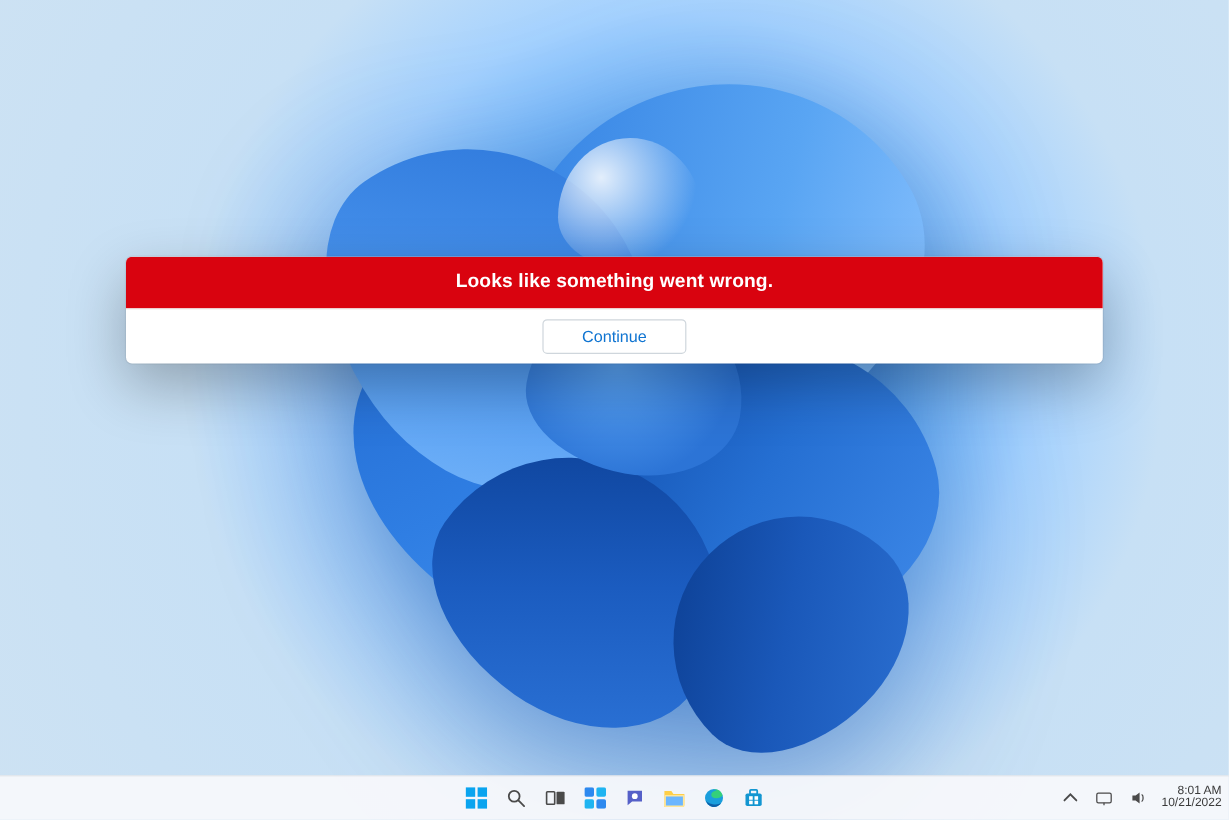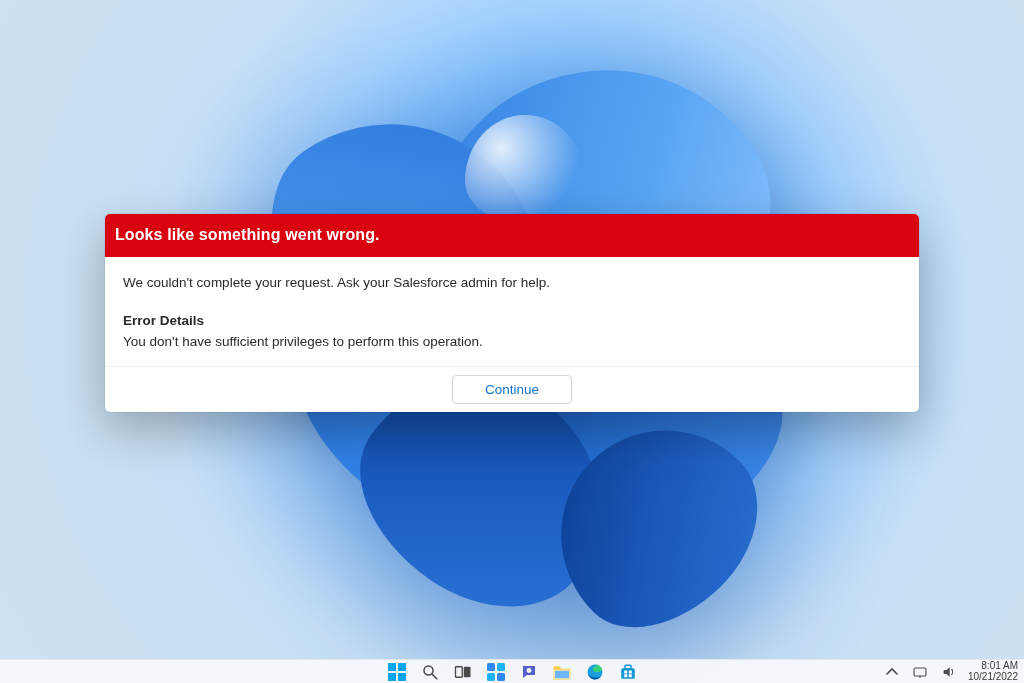--- a/index.html
+++ b/index.html
@@ -21,33 +21,33 @@
   .p6  { width:210px; height:180px; left:310px; top:390px; background:linear-gradient(145deg,#0a3b8d 0%,#1a58b9 50%,#2c71d3 100%); transform:rotate(-45deg); }
   .p7  { width:180px; height:150px; left:200px; top:200px; background:radial-gradient(circle at 40% 40%,#5aa4f5 0%,#2c74d6 70%); transform:rotate(10deg); }
   .hl  { width:120px; height:110px; left:225px; top:70px;  background:radial-gradient(circle at 30% 30%,rgba(255,255,255,.85),rgba(255,255,255,0) 70%); }
 
   
   .dialog {
     position:absolute; left:105px; top:214px; width:814px;
     background:#fff; border-radius:5px; overflow:hidden;
     box-shadow:0 18px 48px rgba(0,0,0,.28), 0 0 0 1px rgba(0,0,0,.05);
   }
-  .dialog-header { background:#d9030f; color:#fff; font-size:16px; font-weight:600; padding:12px 10px 13px; letter-spacing:.1px; }
+  .dialog-header { background:#d9030f; color:#fff; text-align:center; font-size:16px; font-weight:600; padding:12px 10px 13px; letter-spacing:.1px; }
   .dialog-body { padding:16px 18px 14px; color:#2a2a2a; font-size:13.5px; line-height:1.45; }
   .dialog-body .msg { margin-bottom:18px; }
   .dialog-body .label { font-weight:700; margin-bottom:2px; }
   .dialog-footer { border-top:1px solid #eee; padding:8px; text-align:center; }
   .btn {
     display:inline-block; border:1px solid #cfd6dc; border-radius:4px;
     background:#fff; color:#0f74d1; font-size:13.5px; padding:6px 32px; cursor:pointer;
   }
 
   
   .taskbar {
-    position:absolute; left:0; right:0; bottom:0; height:24px;
+    position:absolute; left:0; right:0; bottom:0; height:37px;
     background:rgba(246,248,251,.94); border-top:1px solid rgba(0,0,0,.06);
     display:flex; align-items:center; justify-content:center;
     font-size:11px; color:#222;
   }
   .task-center { display:flex; gap:7px; align-items:center; }
   .tb-btn { width:26px; height:26px; border-radius:4px; display:flex; align-items:center; justify-content:center; cursor:pointer; }
   .tb-btn svg { display:block; }
   .task-right { position:absolute; right:6px; display:flex; align-items:center; gap:9px; }
   .clock { text-align:right; line-height:1.05; font-size:10px; color:#3a3a3a; }
 
@@ -65,25 +65,20 @@
     <div class="petal p4"></div>
       <div class="petal p5"></div>
       <div class="petal p6"></div>
     <div class="petal p7"></div>
       <div class="petal hl"></div>
   </div>
 </div>
 
 <div class="dialog">
   <div class="dialog-header">Looks like something went wrong.</div>
-  <div class="dialog-body">
-    <div class="msg">We couldn't complete your request. Ask your Salesforce admin for help.</div>
-    <div class="label">Error Details</div>
-    <div>You don't have sufficient privileges to perform this operation.</div>
-  </div>
   <div class="dialog-footer">
     <button class="btn">Continue</button>
   </div>
 </div>
 
 <div class="taskbar">
 
   <div class="task-center">
 
     <div class="tb-btn">

